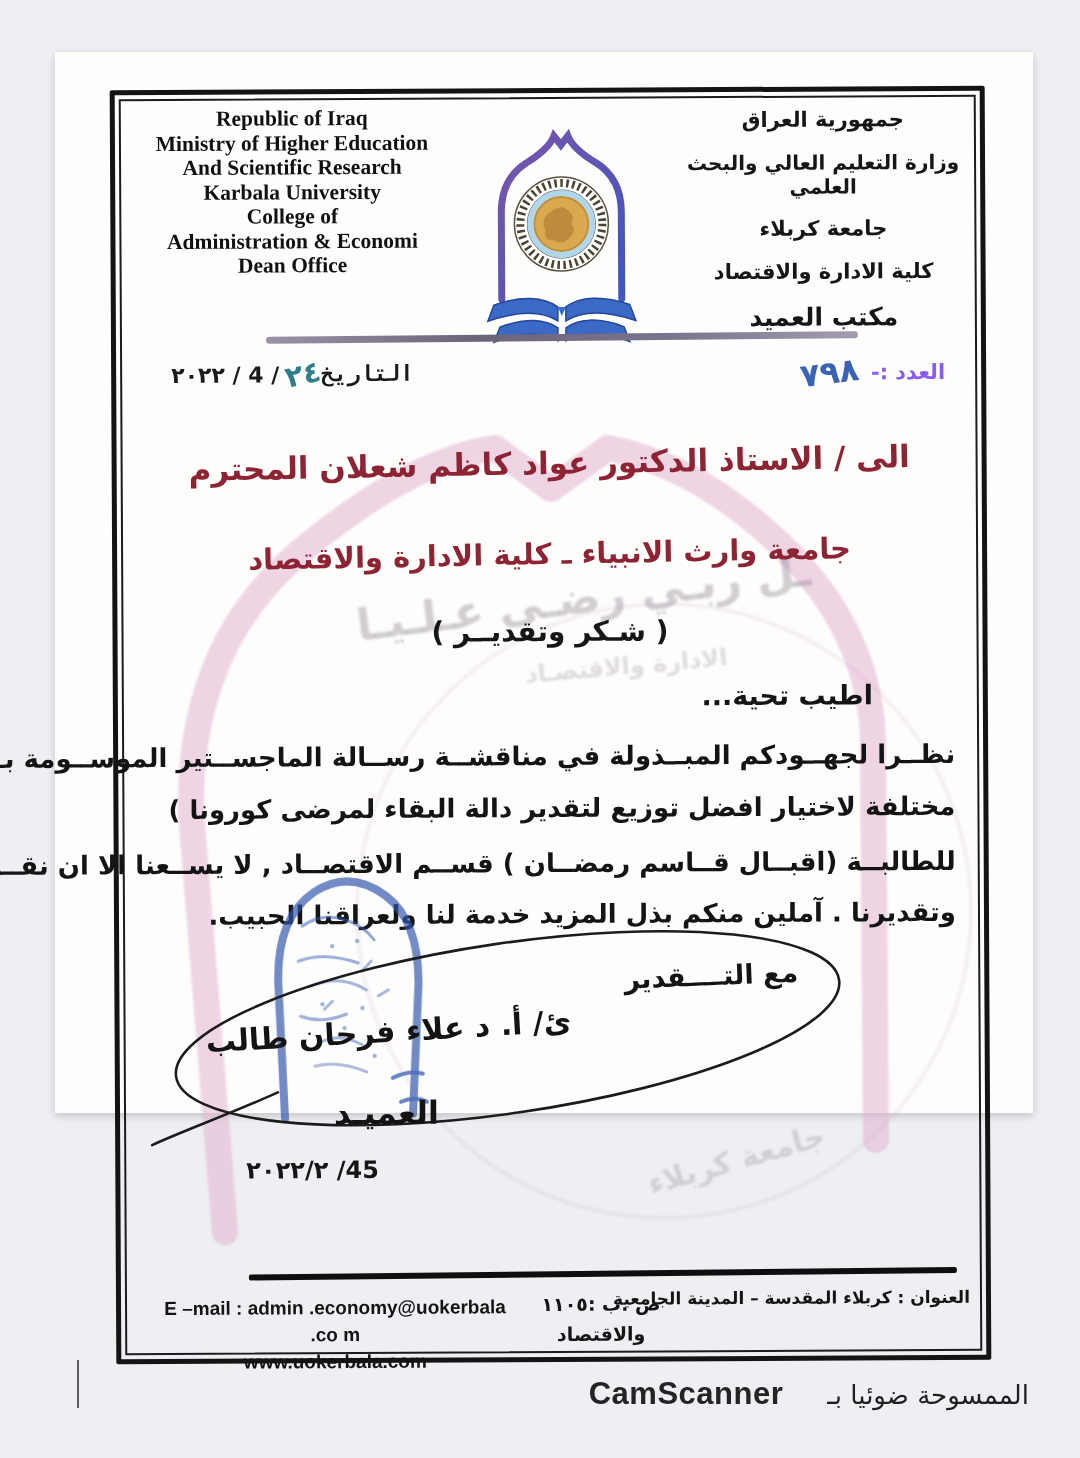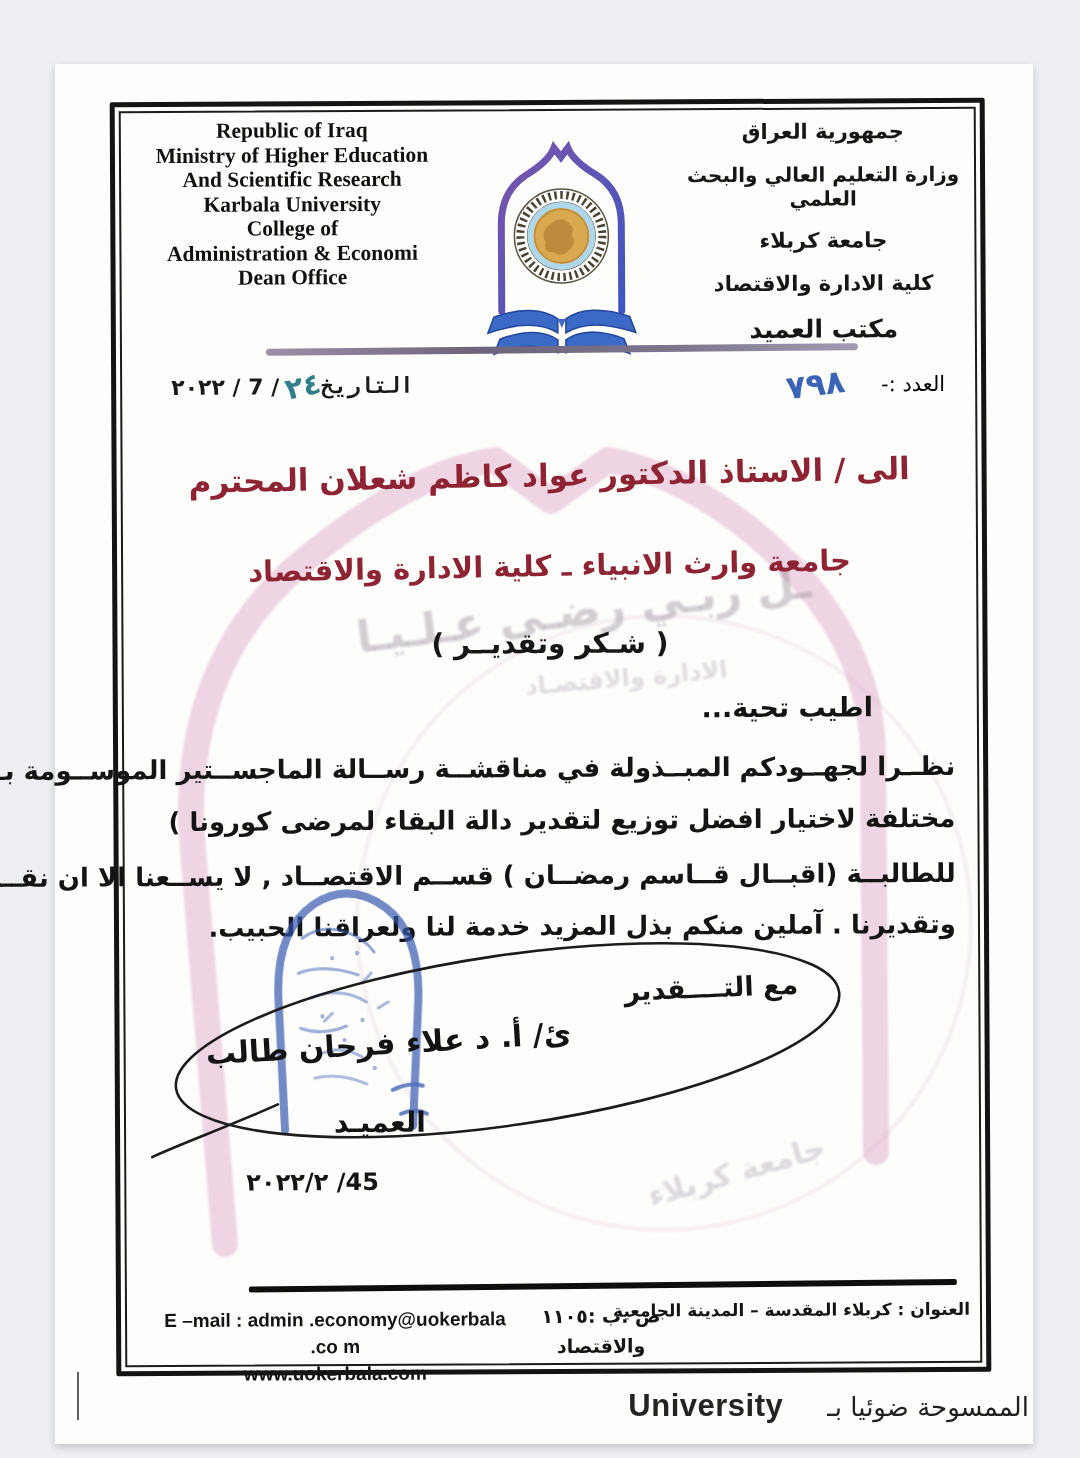--- a/index.html
+++ b/index.html
@@ -2,21 +2,21 @@
 <html lang="ar"><head>
 <meta charset="utf-8">
 <style>
   html,body{margin:0;padding:0;}
   body{
     width:1080px;height:1458px;overflow:hidden;position:relative;
     background:#edeff2;
     font-family:"DejaVu Sans",sans-serif;
   }
   .page{
-    position:absolute;left:55px;top:64px;width:978px;height:1380px;
+    position:absolute;left:55px;top:52px;width:978px;height:1061px;
     background:#fdfdfc;box-shadow:0 3px 8px rgba(0,0,0,.18);
   }
   
   .wm-svg{position:absolute;left:0;top:0;pointer-events:none;}
   .ghost{
     position:absolute;color:rgba(148,138,150,.42);filter:blur(1.2px);
     font-weight:bold;pointer-events:none;white-space:nowrap;
   }
   .ghost1{left:300px;top:520px;font-size:44px;transform:rotate(-7deg);}
   .ghost2{left:470px;top:600px;font-size:24px;color:rgba(160,148,160,.33);transform:rotate(-5deg);}
@@ -50,21 +50,21 @@
   .logo-svg{position:absolute;left:366px;top:14px;}
   .divider{
     position:absolute;left:150px;top:241px;width:592px;height:7px;border-radius:4px;
     background:linear-gradient(to right,#9a93a8,#6c6478 35%,#7d7590 70%,#a39cb2);
     transform:rotate(-0.25deg);
   }
   
   .num-row{
     position:absolute;right:36px;top:262px;direction:rtl;display:flex;align-items:center;gap:12px;
   }
-  .num-label{font-size:21px;font-weight:normal;color:#000000;margin-left:24px;}
+  .num-label{font-size:21px;font-weight:bold;color:#8b5cf6;}
   .num-value{
     font-size:32px;color:#3a62b5;transform:rotate(-7deg);letter-spacing:4px;font-weight:bold;
   }
   .date-row{
     position:absolute;left:55px;top:263px;direction:ltr;display:flex;align-items:center;gap:4px;
   }
   .date-printed{font-size:22px;font-weight:bold;color:#1a1a1a;}
   .date-hand{
     font-size:29px;color:#2f7e8a;font-weight:bold;transform:rotate(-12deg);margin:0 -4px 0 2px;
   }
@@ -97,21 +97,21 @@
   }
   
   .stamp-svg{position:absolute;left:143px;top:772px;opacity:.85;}
   .sig-svg{position:absolute;left:8px;top:820px;}
   .sig-name{
     position:absolute;left:86px;top:920px;direction:rtl;white-space:nowrap;
     font-size:30px;font-weight:bold;color:#131313;transform:rotate(-3deg);
   }
   .sig-title{
     position:absolute;left:214px;top:1000px;direction:rtl;
-    font-size:28px;font-weight:bold;color:#131313;
+    font-size:32px;font-weight:bold;color:#131313;
   }
   .sig-date{
     position:absolute;left:126px;top:1062px;direction:ltr;
     font-size:24px;font-weight:bold;color:#151515;letter-spacing:1px;
   }
   
   .footer-line{
     position:absolute;left:128px;top:1178px;width:708px;height:6px;background:#0e0e0e;
     transform:rotate(-0.3deg);border-radius:2px;
   }
@@ -192,21 +192,21 @@
       <div>مكتب العميد</div>
     </div>
 
     <div class="divider"></div>
 
     <div class="num-row">
       <span class="num-label">العدد :-</span>
       <span class="num-value">٧٩٨</span>
     </div>
     <div class="date-row">
-      <span class="date-printed">٢٠٢٢ / 7 /</span>
+      <span class="date-printed">٢٠٢٢ / 4 /</span>
       <span class="date-hand">٢٤</span>
       <span class="date-label">التاريخ</span>
     </div>
 
     <div class="red1">الى / الاستاذ الدكتور عواد كاظم شعلان المحترم</div>
     <div class="red2">جامعة وارث الانبياء ـ كلية الادارة والاقتصاد</div>
     <div class="subject">( شـكر وتقديــر )</div>
     <div class="greeting">اطيب تحية...</div>
 
     <div class="body-line bl1">نظــرا لجهــودكم المبــذولة في مناقشــة رســالة الماجســتير الموســومة بـــ( مقارنــة بــين توزيعــات</div>
@@ -258,16 +258,16 @@
     <div class="footer-email">
       <div>E –mail : admin .economy@uokerbala .co m</div>
       <div>www.uokerbala.com</div>
     </div>
   </div>
 
   <div class="artifact"></div>
 
   <div class="cam-line">
     <span class="cam-ar">الممسوحة ضوئيا بـ</span>
-    <span class="cam-brand">University</span>
+    <span class="cam-brand">CamScanner</span>
   </div>
 
 </div>
 
 </body></html>

